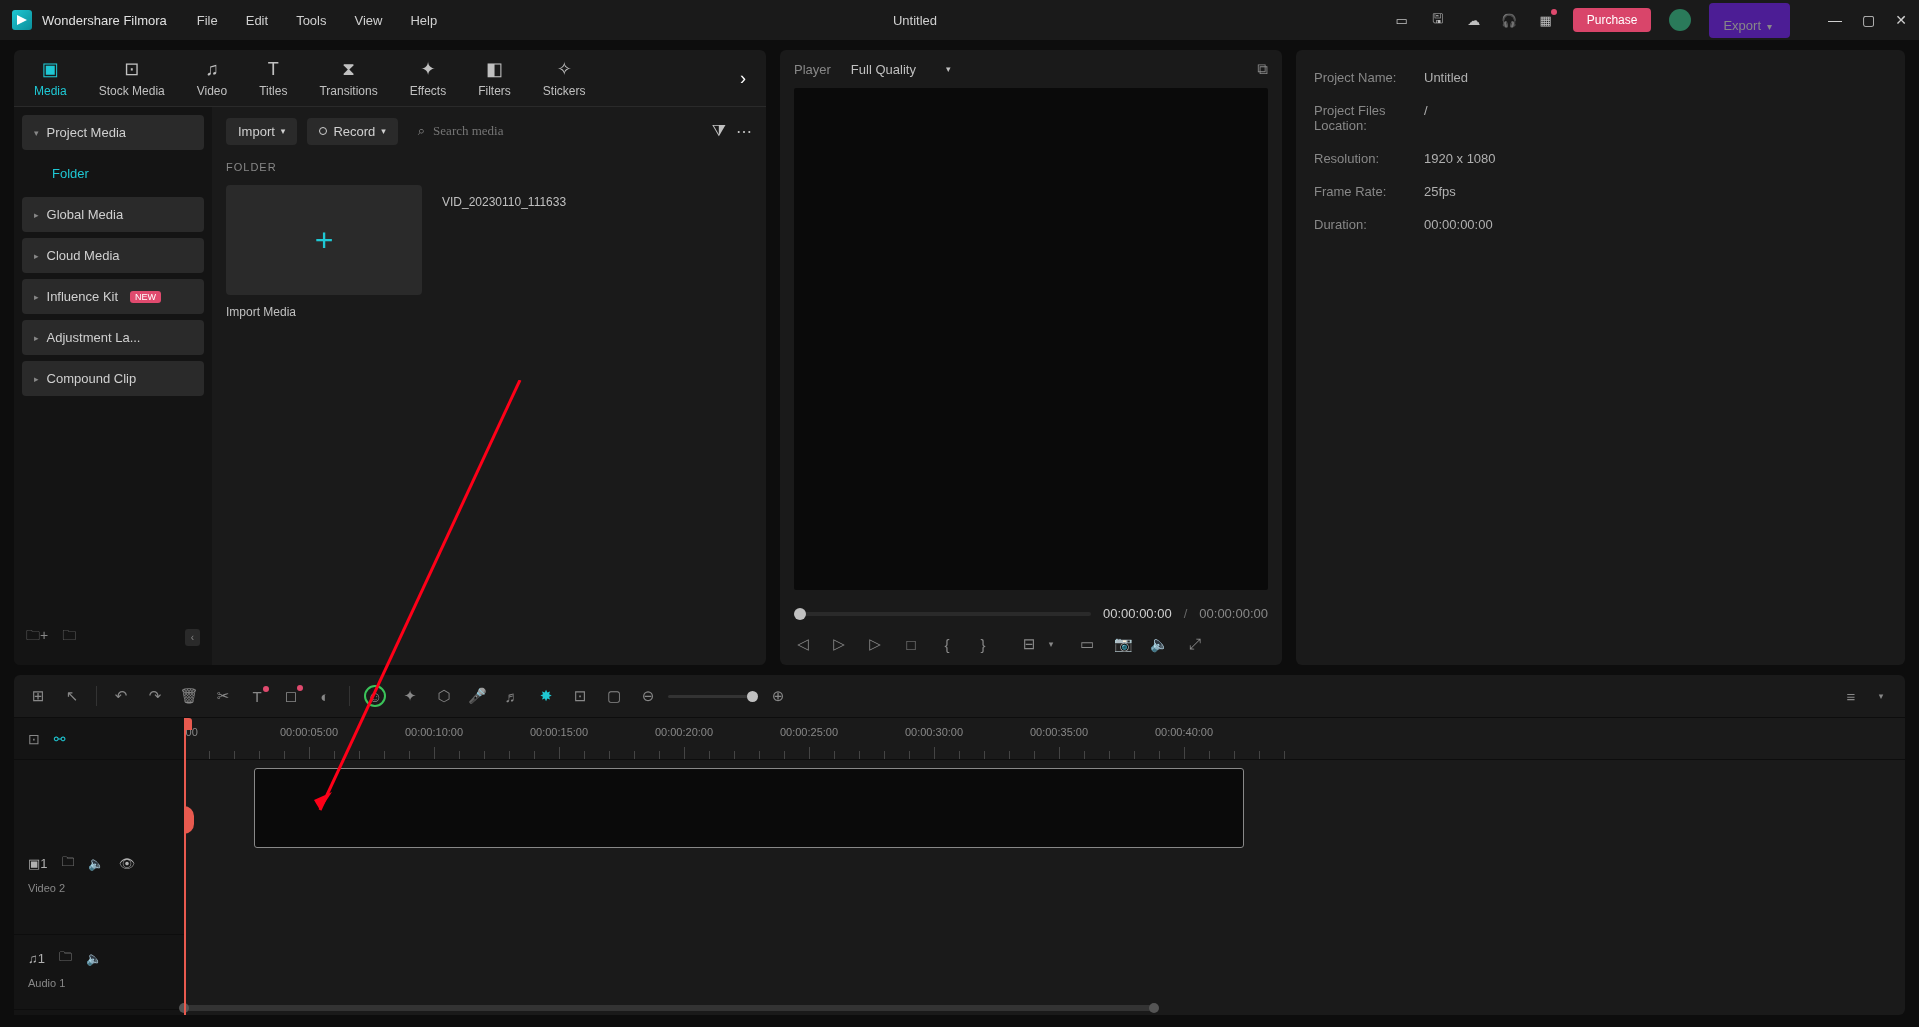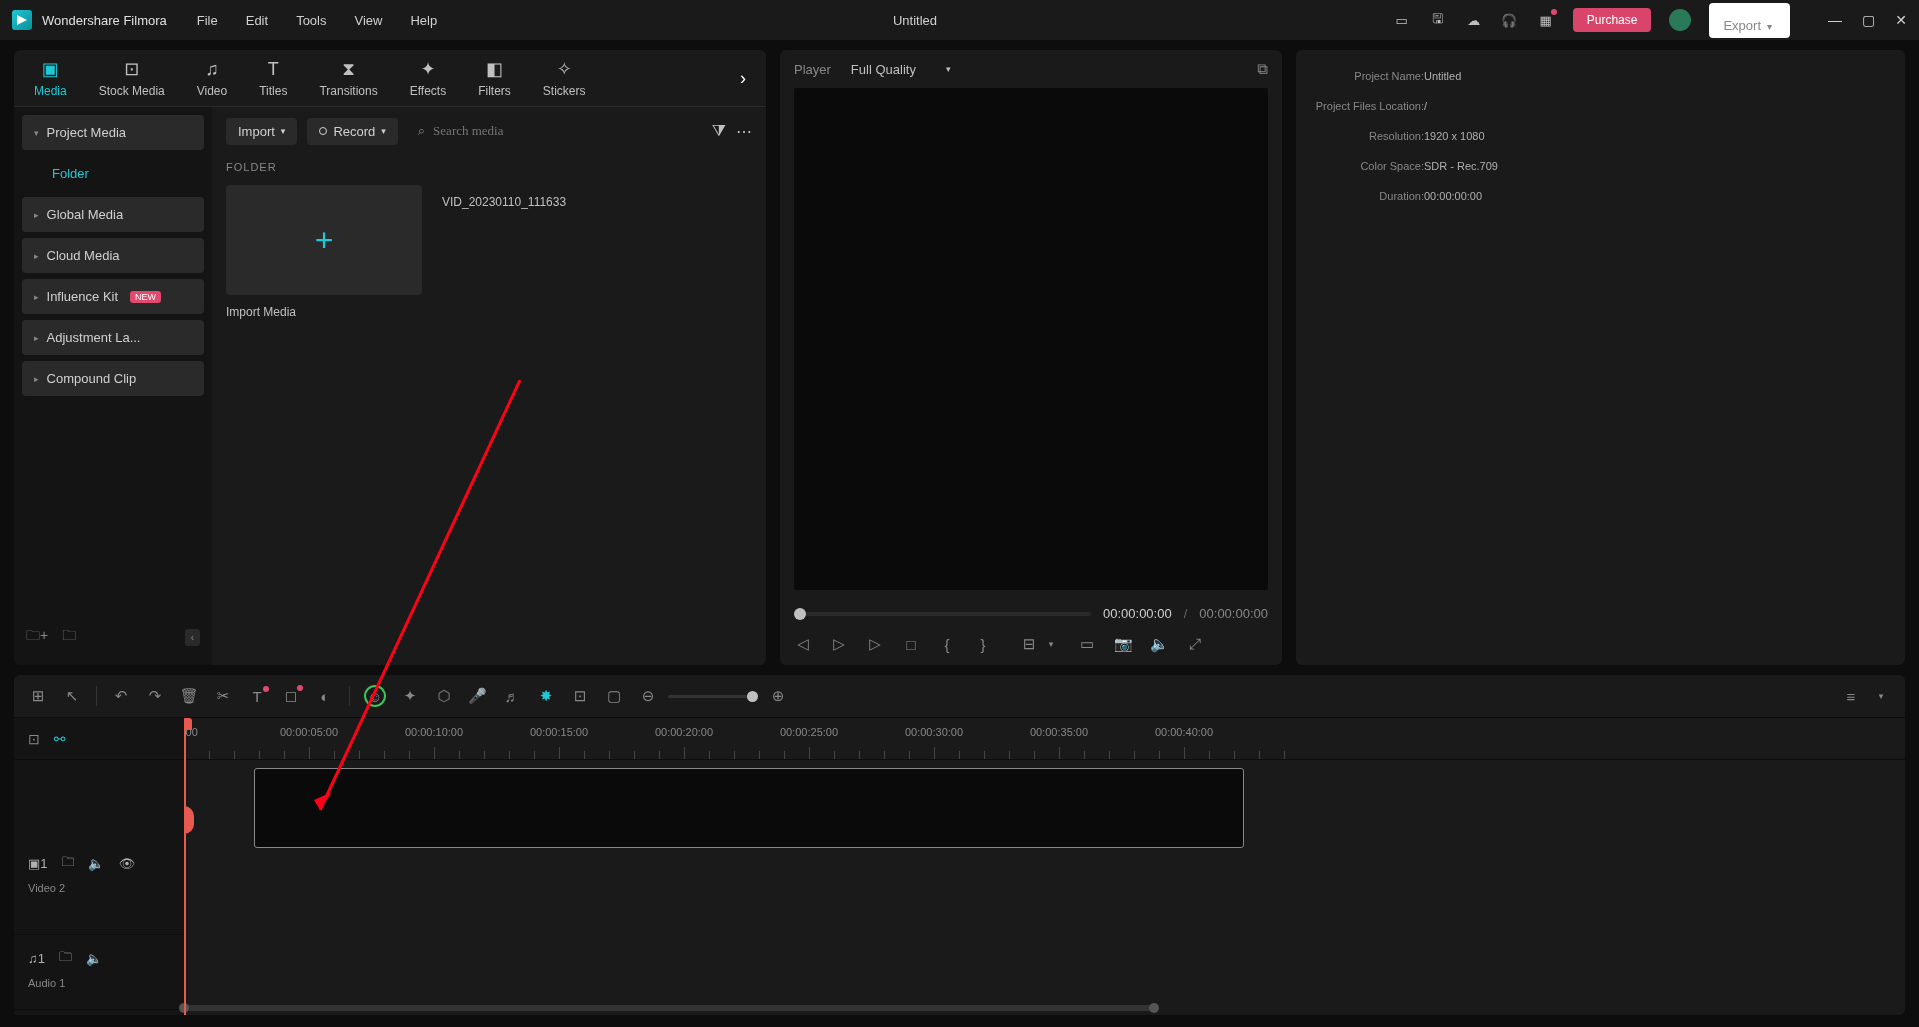--- a/index.html
+++ b/index.html
@@ -10,21 +10,21 @@
 .logo { width: 20px; height: 20px; background: linear-gradient(135deg, #1fc8d4, #0a8e9a); border-radius: 3px; margin-right: 10px; display: flex; align-items: center; justify-content: center; }
 .logo::before { content: ''; width: 10px; height: 10px; background: #fff; clip-path: polygon(0 0, 100% 50%, 0 100%); }
 .app-name { color: #e0e0e0; font-size: 13px; margin-right: 30px; }
 .menu { display: flex; gap: 28px; }
 .menu-item { color: #d0d0d0; cursor: pointer; }
 .title-center { flex: 1; text-align: center; color: #d0d0d0; }
 .title-right { display: flex; align-items: center; gap: 18px; }
 .title-icon { width: 18px; height: 18px; color: #c0c0c0; cursor: pointer; display: flex; align-items: center; justify-content: center; }
 .purchase-btn { background: #d9456a; color: #fff; padding: 5px 14px; border-radius: 4px; cursor: pointer; font-size: 12px; }
 .avatar { width: 22px; height: 22px; border-radius: 50%; background: #2a7a5a; }
-.export-btn { background: #ffffff; color: #888; padding: 15px 18px 5px 14px; border-radius: 4px; position: relative; cursor: pointer; }
+.export-btn { background: #4c1d95; color: #888; padding: 15px 18px 5px 14px; border-radius: 4px; position: relative; cursor: pointer; }
 .export-btn::after { content: '▾'; margin-left: 6px; font-size: 10px; }
 .win-controls { display: flex; gap: 20px; margin-left: 20px; }
 .win-btn { color: #d0d0d0; cursor: pointer; font-size: 14px; }
 
 
 .main { display: grid; grid-template-columns: 752px 502px 1fr; gap: 14px; padding: 10px 14px 0 14px; height: 625px; }
 
 
 .media-panel { background: #1a1a1a; border-radius: 6px; display: flex; flex-direction: column; overflow: hidden; }
 .tabs { display: flex; align-items: center; padding: 8px 20px; gap: 32px; border-bottom: 1px solid #2a2a2a; }
@@ -77,21 +77,21 @@
 .time-cur { color: #d0d0d0; font-size: 13px; }
 .time-sep { color: #666; }
 .time-tot { color: #888; font-size: 13px; }
 .player-ctrl { display: flex; align-items: center; gap: 18px; padding: 8px 0 2px; }
 .pc-icon { color: #888; cursor: pointer; font-size: 15px; width: 18px; text-align: center; }
 .pc-group { display: flex; align-items: center; gap: 4px; margin-left: 10px; }
 
 
 .info-panel { background: #1a1a1a; border-radius: 6px; padding: 20px 18px; }
 .info-title { color: #d0d0d0; font-size: 14px; margin-bottom: 24px; }
-.info-row { display: flex; margin-bottom: 18px; font-size: 11px; text-align: right; }
+.info-row { display: flex; margin-bottom: 18px; font-size: 13px; }
 .info-key { width: 110px; color: #888; }
 .info-val { color: #b0b0b0; }
 
 
 .timeline { margin: 10px 14px 0; background: #1a1a1a; border-radius: 6px; height: 340px; display: flex; flex-direction: column; position: relative; }
 .tl-toolbar { display: flex; align-items: center; gap: 14px; padding: 10px 14px; border-bottom: 1px solid #0d0d0d; }
 .tl-icon { color: #888; cursor: pointer; font-size: 15px; width: 20px; text-align: center; }
 .tl-icon.cyan { color: #1fc8d4; }
 .tl-icon.green { width: 22px; height: 22px; border: 2px solid #3bc45a; border-radius: 50%; display: flex; align-items: center; justify-content: center; }
 .tl-sep { width: 1px; height: 20px; background: #333; }
@@ -314,22 +314,22 @@
       </div>
     <div class="info-row">
         <div class="info-key">Project Files Location:</div>
         <div class="info-val">/</div>
       </div>
     <div class="info-row">
         <div class="info-key">Resolution:</div>
         <div class="info-val">1920 x 1080</div>
       </div>
     <div class="info-row">
-        <div class="info-key">Color Space:</div>
-        <div class="info-val">SDR - Rec.709</div>
+        <div class="info-key">Frame Rate:</div>
+        <div class="info-val">25fps</div>
       </div>
     <div class="info-row">
         <div class="info-key">Duration:</div>
         <div class="info-val">00:00:00:00</div>
       </div>
   </div>
 </div>
 
 <div class="timeline">
   <div class="tl-toolbar">

